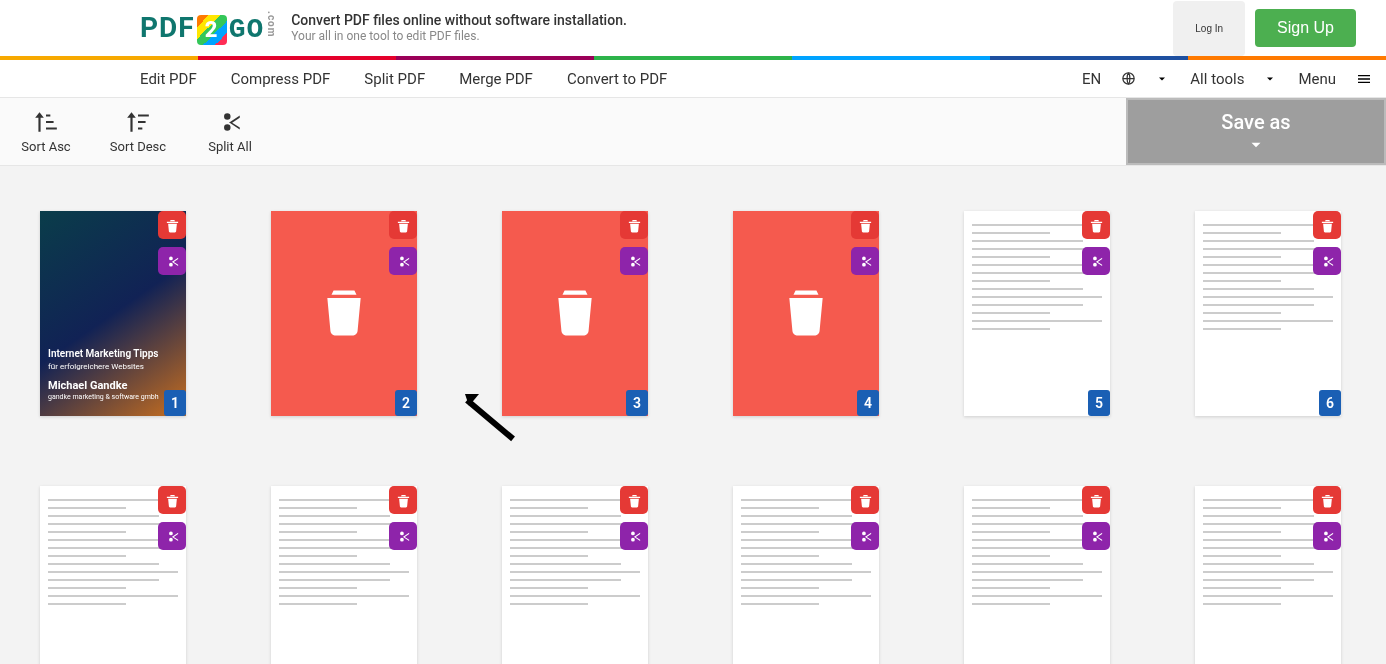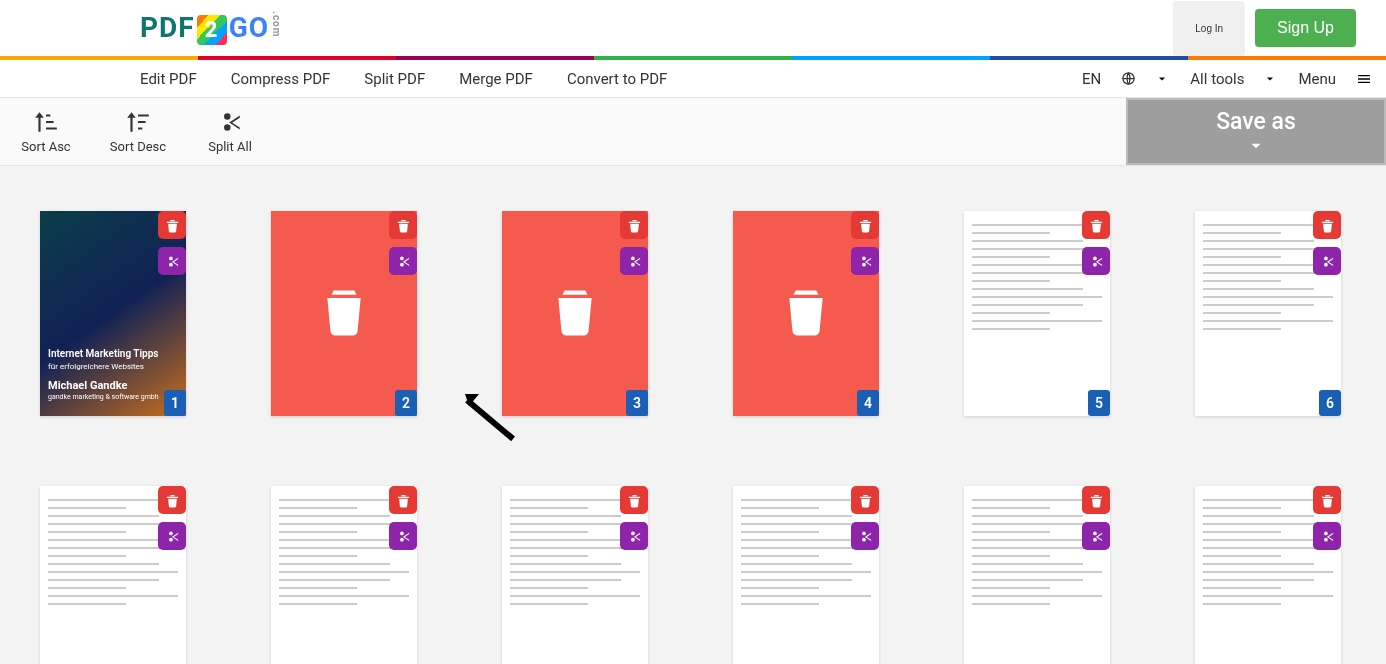--- a/index.html
+++ b/index.html
@@ -6,21 +6,21 @@
   body { font-family: -apple-system, BlinkMacSystemFont, "Segoe UI", Roboto, Arial, sans-serif; background:#fff; color:#333; width:1386px; }
 
   
   .topbar { display:flex; align-items:center; padding:8px 30px 8px 140px; height:56px; }
   .logo-wrap { display:flex; align-items:center; gap:14px; }
   .logo-text { display:flex; align-items:baseline; font-weight:700; font-size:28px; letter-spacing:1px; }
   .logo-pdf { color:#0f766e; }
   .logo-2 { display:inline-block; width:30px; height:30px; border-radius:4px; margin:0 2px;
     background: linear-gradient(135deg,#ff7a00 0 20%,#ffe600 20% 40%,#34c759 40% 60%,#00a3ff 60% 80%,#ff2d55 80% 100%);
     color:#fff; font-size:22px; font-weight:800; text-align:center; line-height:30px; }
-  .logo-go { color:#3b82f6; }
+  .logo-go { color:#0f766e;font-family:Liberation Mono, monospace; }
   .logo-com { font-size:10px; color:#999; writing-mode:vertical-rl; margin-left:2px; }
   .tagline-wrap { line-height:1.2; }
   .tagline1 { font-size:14px; color:#333; font-weight:500; }
   .tagline2 { font-size:12px; color:#888; }
   .topbar-spacer { flex:1; }
   .btn-login { background:#f0f0f0; color:#333; border:none; padding:22px 22px; font-size:10px; border-radius:4px; margin-right:10px; cursor:pointer; }
   .btn-signup { background:#4caf50; color:#fff; border:none; padding:10px 22px; font-size:16px; border-radius:4px; cursor:pointer; }
 
   
   .rainbow { height:4px; width:100%; display:flex; }
@@ -32,21 +32,21 @@
   .mainnav a { color:#333; text-decoration:none; margin-right:34px; cursor:pointer; }
   .mainnav-spacer { flex:1; }
   .nav-right { display:flex; align-items:center; gap:22px; font-size:15px; }
   .nav-right span { display:flex; align-items:center; gap:20px; cursor:pointer; }
 
   
   .toolbar { display:flex; align-items:stretch; height:68px; background:#fafafa; border-bottom:1px solid #e6e6e6; }
   .tool-btn { width:92px; display:flex; flex-direction:column; align-items:center; justify-content:center; gap:4px; cursor:pointer; font-size:13px; color:#333; }
   .tool-btn svg { width:26px; height:26px; fill:#333; }
   .toolbar-spacer { flex:1; }
-  .save-as { width:260px; background:#9e9e9e; color:#fff; display:flex; flex-direction:column; align-items:center; justify-content:center; font-size:23px; font-weight:500; cursor:pointer; border:2px solid #bbb; }
+  .save-as { width:260px; background:#9e9e9e; color:#fff; display:flex; flex-direction:column; align-items:center; justify-content:center; font-size:20px; font-weight:500; cursor:pointer; border:2px solid #bbb; }
   .save-as .chev { margin-top:2px; }
 
   
   .grid-area { background:#f3f3f3; padding:45px 40px; min-height:510px; }
   .grid { display:grid; grid-template-columns:repeat(6, 1fr); column-gap:80px; row-gap:70px; max-width:1330px; }
   .page-card { position:relative; width:128px; }
   .thumb { width:146px; height:205px; background:#fff; box-shadow:0 1px 3px rgba(0,0,0,0.15); display:flex; align-items:center; justify-content:center; overflow:hidden; }
   .thumb.deleted { background:#f55a4e; }
   .thumb.deleted svg { width:50px; height:55px; fill:#fff; }
   .thumb.cover { background:linear-gradient(145deg,#0a3d4a 0%, #125 50%, #c96f1e 100%); position:relative; color:#fff; }
@@ -104,20 +104,24 @@
   </defs>
 </svg>
 
 <div class="topbar">
   <div class="logo-wrap">
     <div class="logo-text">
       <span class="logo-pdf">PDF</span>
       <span class="logo-2">2</span>
       <span class="logo-go">GO</span>
       <span class="logo-com">.com</span>
+    </div>
+    <div class="tagline-wrap">
+      <div class="tagline1">Convert PDF files online without software installation.</div>
+      <div class="tagline2">Your all in one tool to edit PDF files.</div>
     </div>
   </div>
   <div class="topbar-spacer"></div>
   <button class="btn-login">Log In</button>
   <button class="btn-signup">Sign Up</button>
 </div>
 
 <div class="rainbow">
   <div class="r1"></div>
     <div class="r2"></div>

